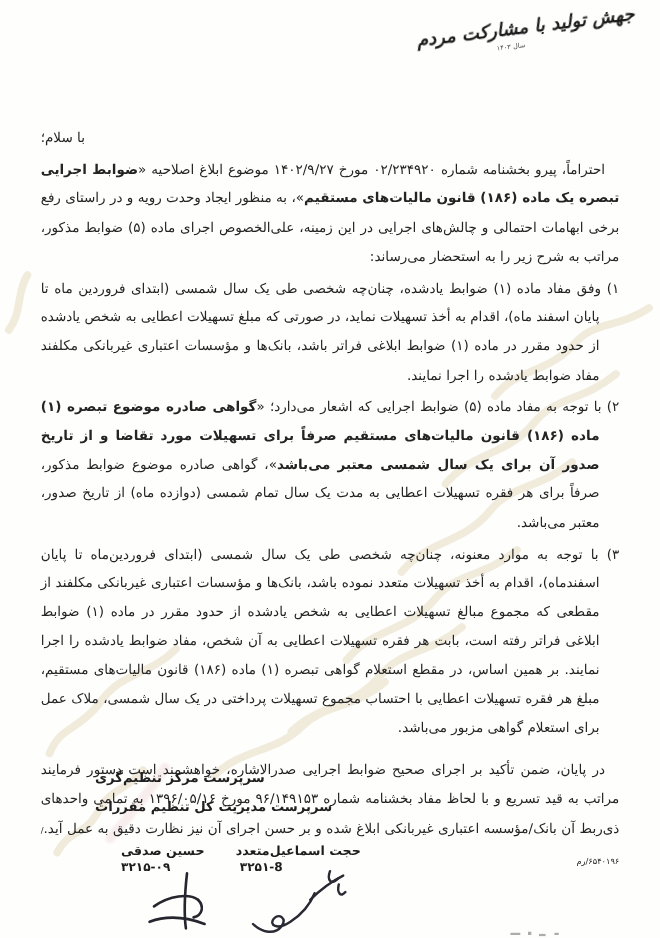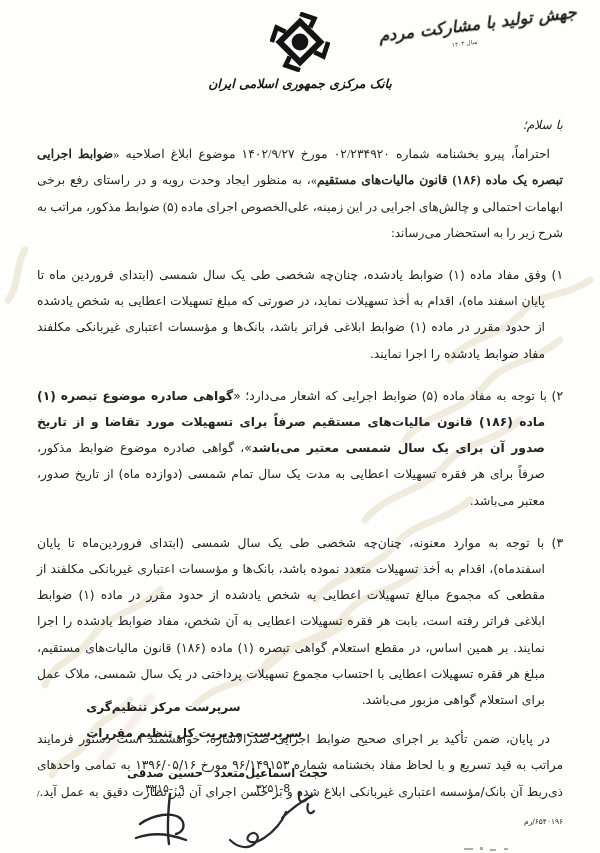--- a/index.html
+++ b/index.html
@@ -35,35 +35,35 @@
   }
   
   .watermark{position:absolute;inset:0;z-index:0;pointer-events:none;}
   
   .body-text{
     position:absolute;top:112px;right:37px;left:37px;z-index:1;
     font-size:12.3px;line-height:26.2px;
     text-align:justify;
     color:#242424;
   }
-  .salutation{margin-bottom:3px;text-align:right;font-style:italic;}
-  .para{text-indent:13px;font-family:Liberation Serif, serif;}
-  .item{padding-right:18px;text-indent:-18px;margin-top:16px;}
+  .salutation{margin-bottom:3px;text-align:left;}
+  .para{text-indent:13px;}
+  .item{padding-right:18px;text-indent:-18px;margin-top:3px;}
   .closing{text-indent:13px;margin-top:13px;}
   b{font-weight:bold;}
   .ref-num{font-size:7.5px;letter-spacing:0;}
   
   .sig-titles{
     position:absolute;top:694px;right:298px;z-index:1;
     text-align:left;font-size:12px;font-weight:bold;line-height:26px;
     white-space:nowrap;color:#202020;
   }
-  .sig-col{position:absolute;z-index:1;width:110px;text-align:center;}
+  .sig-col{position:absolute;z-index:1;width:110px;text-align:left;}
   .sig-col .name{font-size:11.5px;font-weight:bold;white-space:nowrap;color:#1d1d1d;}
-  .sig-col .code{font-size:11px;font-weight:normal;margin-top:2px;color:#1d1d1d;}
+  .sig-col .code{font-size:11px;font-weight:bold;margin-top:2px;color:#1d1d1d;}
   .code-ltr{direction:ltr;unicode-bidi:bidi-override;display:inline-block;}
   .sig-right{top:766px;left:218px;}
   .sig-left{top:766px;left:110px;}
   .sig-scribble{position:absolute;z-index:2;}
   .scribble-right{left:222px;top:788px;}
   .scribble-left{left:126px;top:790px;}
   .artifact{position:absolute;z-index:1;}
 </style>
 </head>
 <body>
@@ -85,33 +85,20 @@
     <g stroke="#f2dede" stroke-width="9" fill="none" stroke-linecap="round" opacity="0.5" style="filter:blur(1px)">
       <path d="M150,698 C135,720 120,740 100,762"></path>
     </g>
   </svg>
 
   <div class="slogan-wrap">
     <div class="slogan">جهش تولید با مشارکت مردم</div>
     <div class="slogan-sub">سال ۱۴۰۳</div>
   </div>
 
-  <div class="logo-wrap">
-    <svg class="logo-svg" width="60" height="60" viewBox="0 0 100 100">
-      <g fill="none" stroke="#141414">
-        <rect x="26" y="26" width="48" height="48" transform="rotate(45 50 50)" stroke-width="10"></rect>
-        <path d="M50 3 L74 11 L67 26" stroke-width="8"></path>
-        <path d="M97 50 L89 74 L74 67" stroke-width="8"></path>
-        <path d="M50 97 L26 89 L33 74" stroke-width="8"></path>
-        <path d="M3 50 L11 26 L26 33" stroke-width="8"></path>
-      </g>
-      <circle cx="50" cy="50" r="14" fill="#141414"></circle>
-    </svg>
-    <div class="bank-name">بانک مرکزی جمهوری اسلامی ایران</div>
-  </div>
 
   <div class="body-text">
     <div class="salutation">با سلام؛</div>
 
     <div class="para"><span>احتراماً، پیرو بخشنامه شماره ۰۲/۲۳۴۹۲۰ مورخ ۱۴۰۲/۹/۲۷ موضوع ابلاغ اصلاحیه «</span><b>ضوابط اجرایی تبصره یک ماده (۱۸۶) قانون مالیات‌های مستقیم</b><span>»، به منظور ایجاد وحدت رویه و در راستای رفع برخی ابهامات احتمالی و چالش‌های اجرایی در این زمینه، علی‌الخصوص اجرای ماده (۵) ضوابط مذکور، مراتب به شرح زیر را به استحضار می‌رساند:</span></div>
 
     <div class="item"><span>۱)</span> <span>وفق مفاد ماده (۱) ضوابط یادشده، چنان‌چه شخصی طی یک سال شمسی (ابتدای فروردین ماه تا پایان اسفند ماه)، اقدام به أخذ تسهیلات نماید، در صورتی که مبلغ تسهیلات اعطایی به شخص یادشده از حدود مقرر در ماده (۱) ضوابط ابلاغی فراتر باشد، بانک‌ها و مؤسسات اعتباری غیربانکی مکلفند مفاد ضوابط یادشده را اجرا نمایند.</span><b></b><span></span></div>
 
     <div class="item"><span>۲)</span> <span>با توجه به مفاد ماده (۵) ضوابط اجرایی که اشعار می‌دارد؛ «</span><b>گواهی صادره موضوع تبصره (۱) ماده (۱۸۶) قانون مالیات‌های مستقیم صرفاً برای تسهیلات مورد تقاضا و از تاریخ صدور آن برای یک سال شمسی معتبر می‌باشد</b><span>»، گواهی صادره موضوع ضوابط مذکور، صرفاً برای هر فقره تسهیلات اعطایی به مدت یک سال تمام شمسی (دوازده ماه) از تاریخ صدور، معتبر می‌باشد.</span></div>
 

